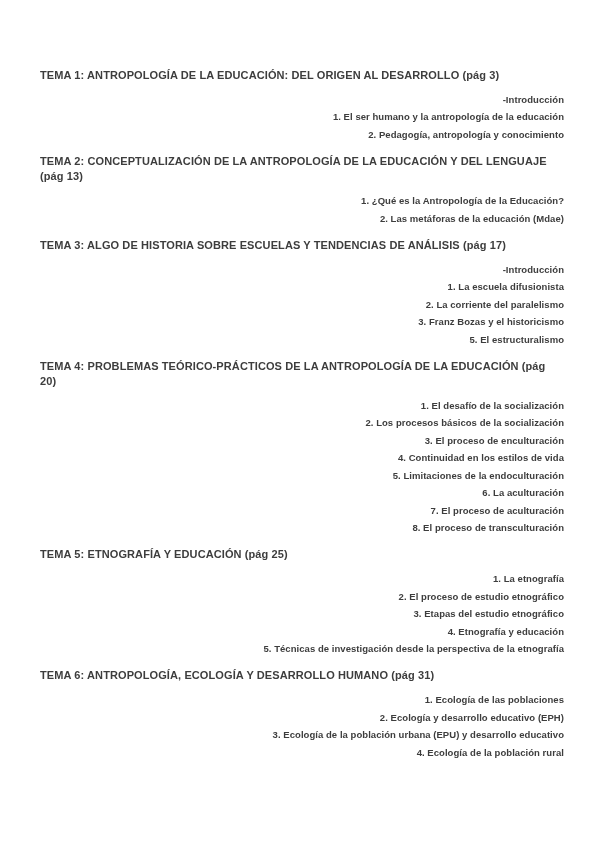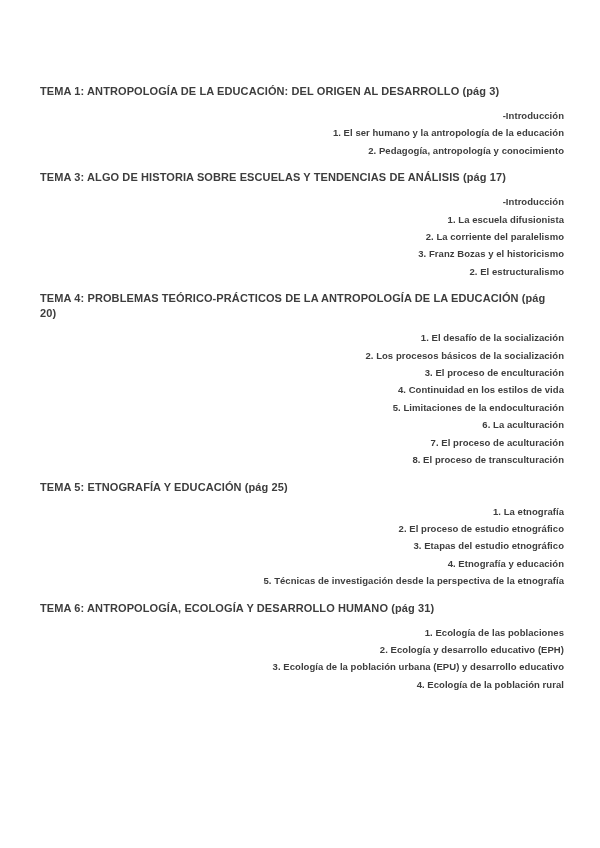--- a/index.html
+++ b/index.html
@@ -25,21 +25,21 @@
     margin: 0;
   }
   .tema-heading {
     font-size: 11px;
     font-weight: bold;
     line-height: 15px;
     letter-spacing: 0.1px;
     margin: 11px 0 8px 0;
   }
   .tema-section:first-child .tema-heading {
-    margin-top: 16px;
+    margin-top: 0;
   }
   .toc-item {
     font-size: 9.5px;
     font-weight: bold;
     line-height: 17.4px;
     margin: 0;
     white-space: pre-wrap;
     letter-spacing: 0.05px;
     text-align: right;
   }
@@ -49,26 +49,31 @@
 
 <main class="page" style="background: rgb(255, 255, 255); color: rgb(61, 61, 61);">
   <div id="toc" class="toc">
       <section class="tema-section">
         <h2 class="tema-heading"><span class="tema-title">TEMA 1: ANTROPOLOGÍA DE LA EDUCACIÓN: DEL ORIGEN AL DESARROLLO</span> <span class="tema-pageref">(pág 3)</span></h2>
         <p class="toc-item"> -Introducción</p>
         <p class="toc-item">1. El ser humano y la antropología de la educación</p>
         <p class="toc-item">2. Pedagogía, antropología y conocimiento</p>
       </section>
       <section class="tema-section">
+        <h2 class="tema-heading"><span class="tema-title">TEMA 2: CONCEPTUALIZACIÓN DE LA ANTROPOLOGÍA DE LA EDUCACIÓN Y DEL LENGUAJE</span> <span class="tema-pageref">(pág 13)</span></h2>
+        <p class="toc-item">1. ¿Qué es la Antropología de la Educación?</p>
+        <p class="toc-item">2. Las metáforas de la educación (Mdae)</p>
+      </section>
+      <section class="tema-section">
         <h2 class="tema-heading"><span class="tema-title">TEMA 3: ALGO DE HISTORIA SOBRE ESCUELAS Y TENDENCIAS DE ANÁLISIS</span> <span class="tema-pageref">(pág 17)</span></h2>
         <p class="toc-item">-Introducción</p>
         <p class="toc-item">1. La escuela difusionista</p>
         <p class="toc-item">2. La corriente del paralelismo</p>
         <p class="toc-item">3. Franz Bozas y el historicismo</p>
-        <p class="toc-item">2. El estructuralismo</p>
+        <p class="toc-item">5. El estructuralismo</p>
       </section>
       <section class="tema-section">
         <h2 class="tema-heading"><span class="tema-title">TEMA 4: PROBLEMAS TEÓRICO-PRÁCTICOS DE LA ANTROPOLOGÍA DE LA EDUCACIÓN</span> <span class="tema-pageref">(pág 20)</span></h2>
         <p class="toc-item">1. El desafío de la socialización</p>
         <p class="toc-item">2. Los procesos básicos de la socialización</p>
         <p class="toc-item">3. El proceso de enculturación</p>
         <p class="toc-item">4. Continuidad en los estilos de vida</p>
         <p class="toc-item">5. Limitaciones de la endoculturación</p>
         <p class="toc-item">6. La aculturación</p>
         <p class="toc-item">7. El proceso de aculturación</p>

